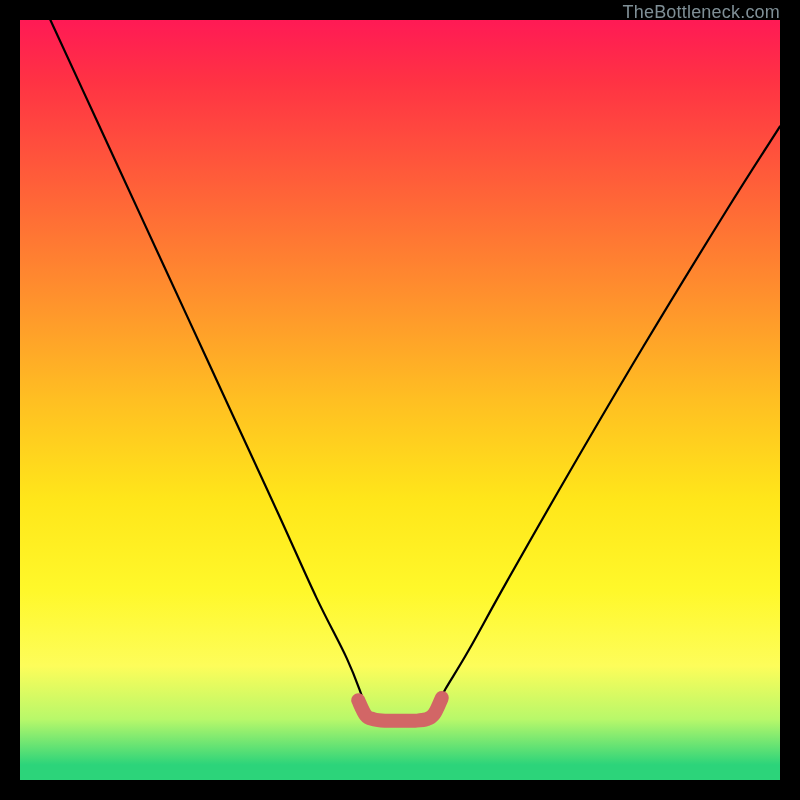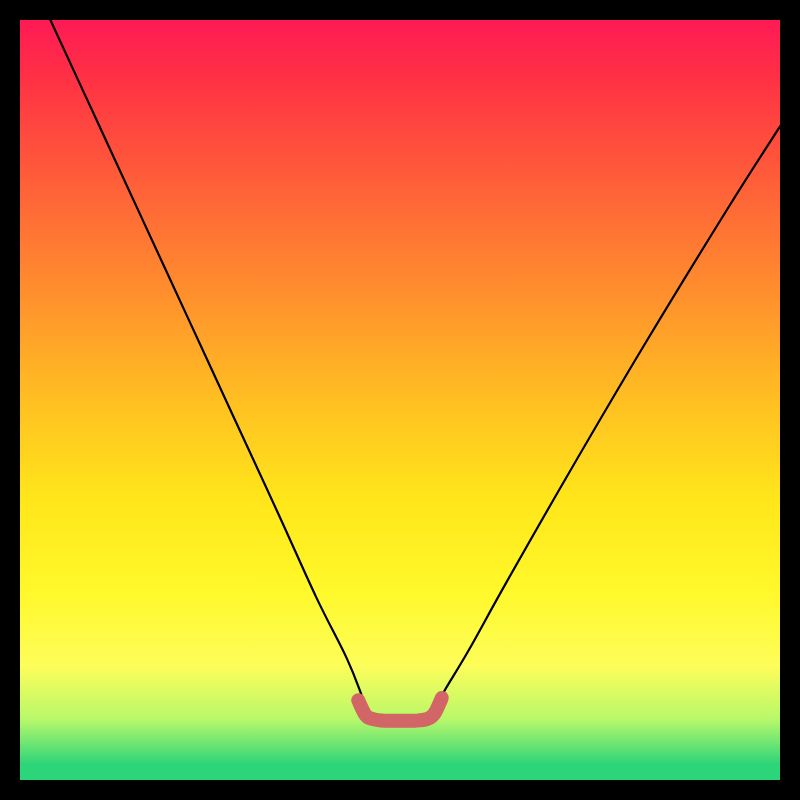--- a/index.html
+++ b/index.html
@@ -59,13 +59,14 @@
 <body>
 
 <div class="frame">
   <div class="gradient"></div>
 
   <svg class="svg-layer" viewBox="0 0 760 760" preserveAspectRatio="none">
     <path id="black-curve" fill="none" stroke="#000000" stroke-width="2.2" stroke-linecap="round" d="M 30.400000000000002 0 C 38.608000000000004 17.783999999999992, 59.584 63.23199999999995, 76 98.79999999999995 C 92.416 134.36799999999997, 105.18400000000001 162.032, 121.60000000000001 197.60000000000002 C 138.01600000000002 233.16800000000003, 150.784 260.83200000000005, 167.2 296.40000000000003 C 183.61599999999999 331.968, 196.38400000000001 359.632, 212.8 395.2 C 229.216 430.768, 243.35200000000003 461.168, 258.40000000000003 494 C 273.44800000000004 526.832, 284.088 551.6080000000001, 296.40000000000003 577.6 C 308.71200000000005 603.592, 318.59200000000004 620.616, 326.8 638.4 C 335.008 656.184, 337.896 665.456, 342 676.4 C 346.104 687.3439999999999, 342.76000000000005 695.096, 349.6 699.2 C 356.44 703.3040000000001, 369.056 699.2, 380 699.2 C 390.944 699.2, 403.56 701.936, 410.40000000000003 699.2 C 417.24000000000007 696.464, 415.26400000000007 689.472, 418.00000000000006 684 C 420.73600000000005 678.528, 420.12800000000004 678.376, 425.6 668.8 C 431.072 659.2239999999999, 437.45599999999996 649.952, 448.4 630.8 C 459.344 611.6479999999999, 468.61600000000004 593.8639999999999, 486.40000000000003 562.4 C 504.184 530.936, 522.5759999999999 498.408, 547.1999999999999 456 C 571.824 413.592, 594.4719999999999 374.68, 623.1999999999999 326.8 C 651.928 278.92, 682.176 229.672, 706.8000000000001 190 C 731.4240000000001 150.328, 750.424 121.44799999999998, 760 106.39999999999998"></path>
     <path id="red-highlight" fill="none" stroke="#d26666" stroke-width="14" stroke-linecap="round" stroke-linejoin="round" d="M 338.2 680.2 C 339.568 682.936, 343.064 691.98, 345.8 695.4 C 348.536 698.8199999999999, 349.98 698.2424000000001, 353.40000000000003 699.2 C 356.82000000000005 700.1576, 360.012 700.4464, 364.8 700.72 C 369.588 700.9936, 374.528 700.72, 380 700.72 C 385.472 700.72, 390.412 700.9936, 395.2 700.72 C 399.988 700.4464, 403.18 700.4312000000001, 406.6 699.2 C 410.02000000000004 697.9688, 411.46400000000006 697.7104, 414.20000000000005 693.88 C 416.93600000000004 690.0495999999999, 420.432 680.7927999999999, 421.8 677.92"></path>
   </svg>
 
+  <div class="watermark">TheBottleneck.com</div>
 </div>
 
 </body></html>

